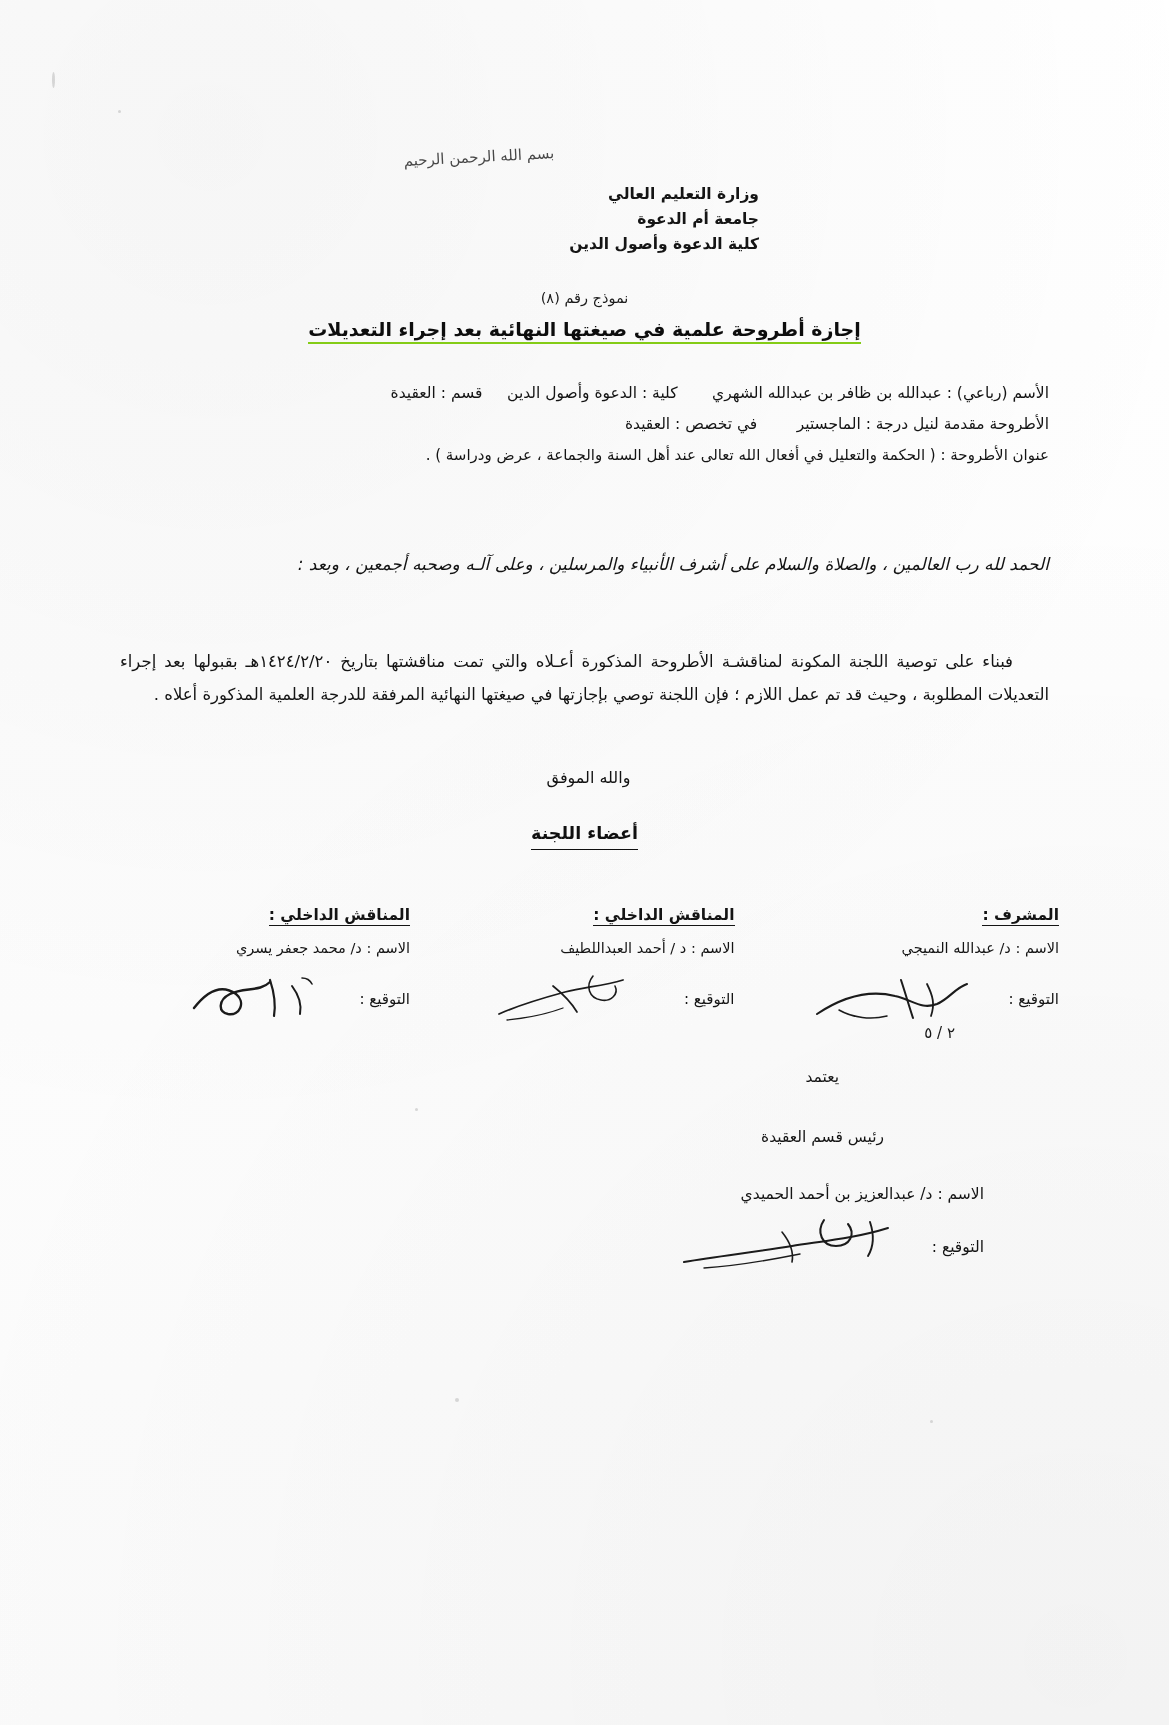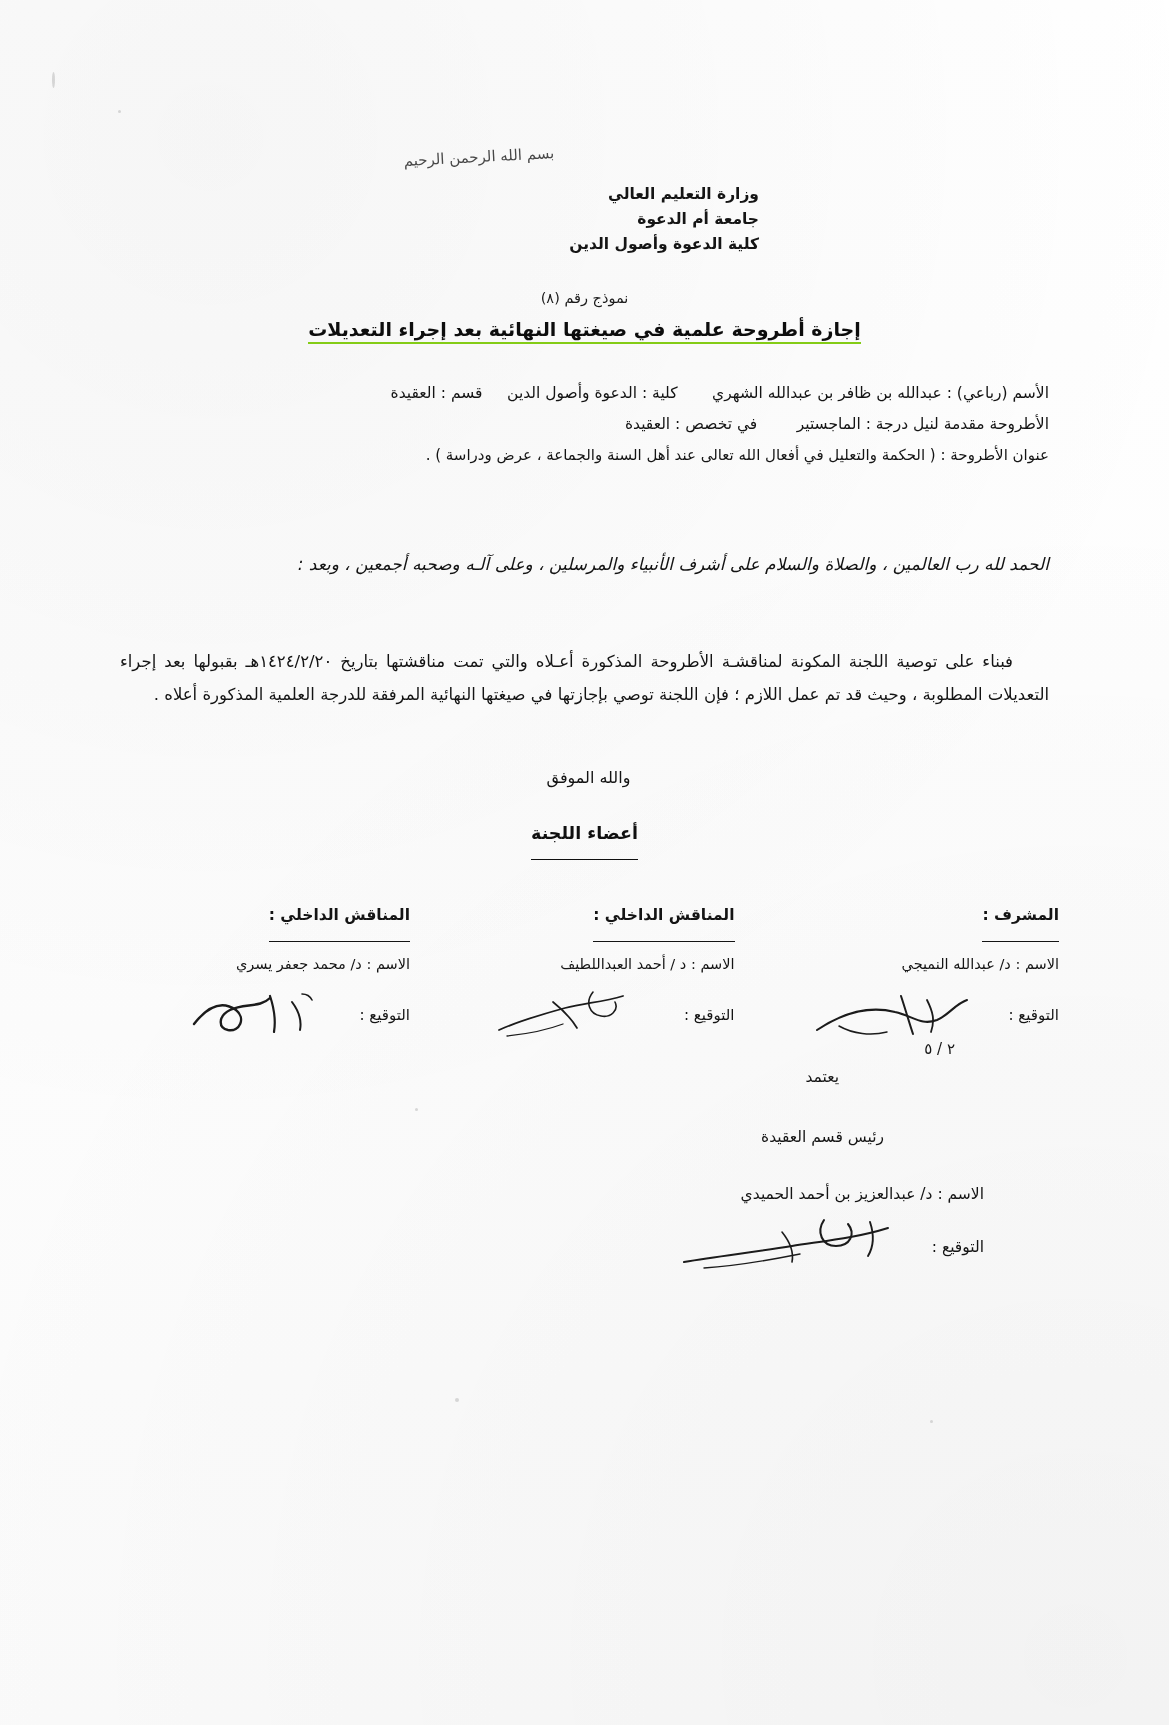--- a/index.html
+++ b/index.html
@@ -152,21 +152,21 @@
     top: 823px;
     left: 0; right: 0;
     text-align: center;
     font-family: "DejaVu Sans", "Liberation Sans", sans-serif;
     font-size: 17.5px;
     font-weight: bold;
     color: #101010;
   }
   .members-heading span {
     border-bottom: 1.6px solid #101010;
-    padding-bottom: 16px;
+    padding-bottom: 6px;
   }
 
   .committee {
     position: absolute;
     top: 905px;
     right: 110px;
     left: 110px;
     display: flex;
     flex-direction: row;
     justify-content: space-between;
@@ -175,21 +175,21 @@
   }
   .member {
     width: 300px;
     text-align: right;
   }
   .member .role {
     font-size: 15.5px;
     font-weight: bold;
     border-bottom: 1.4px solid #141414;
     display: inline-block;
-    padding-bottom: 17px;
+    padding-bottom: 1px;
     margin-bottom: 12px;
   }
   .member .name {
     font-size: 14.5px;
     line-height: 1.5;
     margin-bottom: 26px;
     white-space: nowrap;
   }
   .member .sig-line {
     font-size: 15px;

